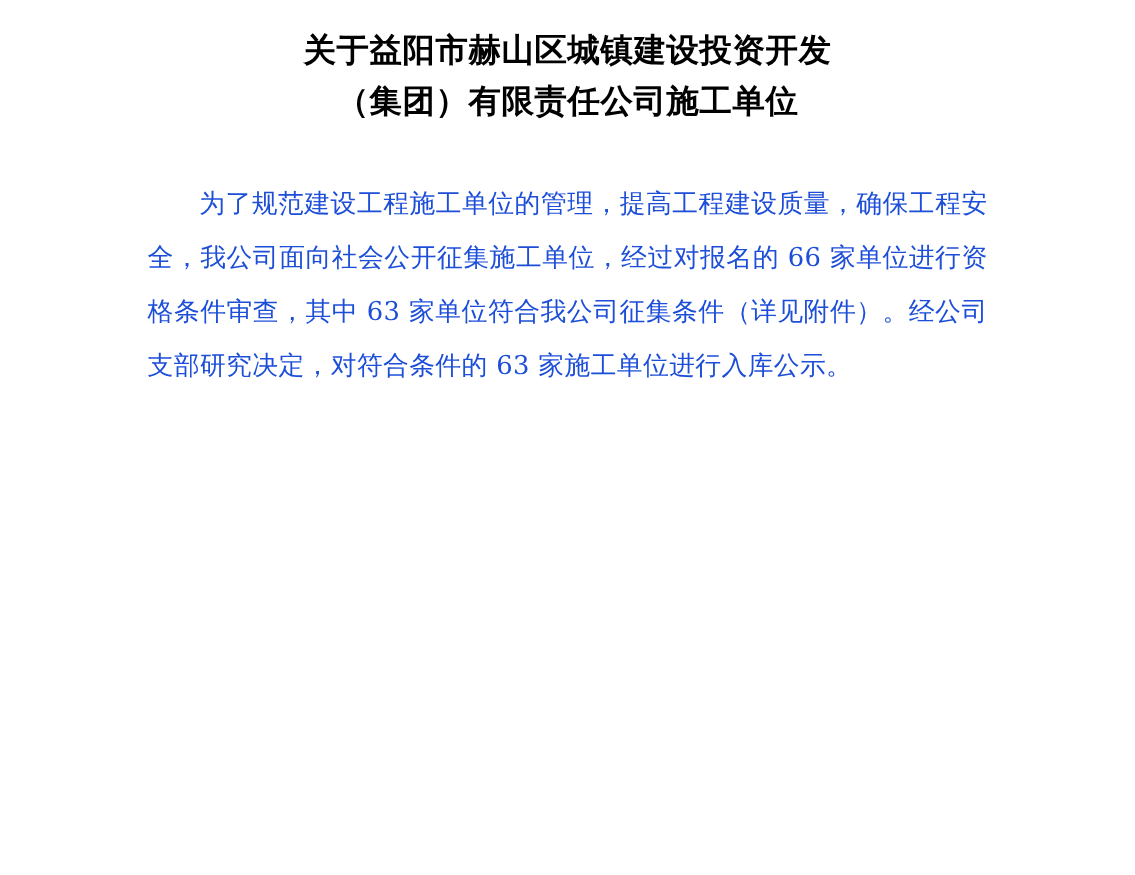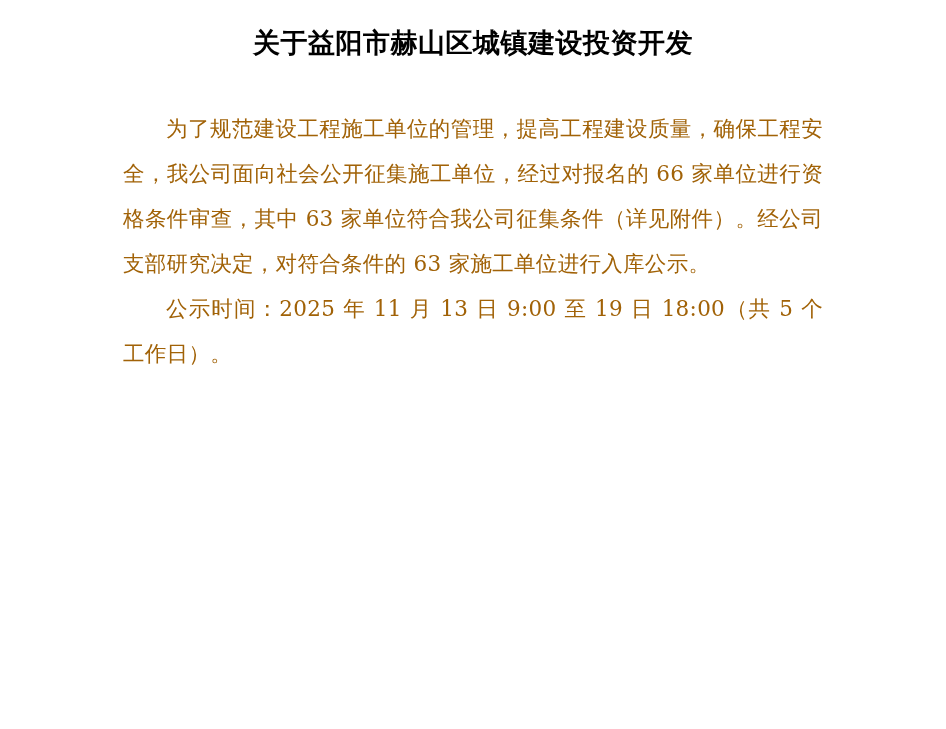--- a/index.html
+++ b/index.html
@@ -45,33 +45,33 @@
   }
   .para {
     margin: 0;
     font-family: "DejaVu Serif", "Liberation Serif", serif;
     font-size: 21.5px;
     line-height: 45px;
     text-align: justify;
     text-justify: inter-ideograph;
     text-indent: 2em;
     letter-spacing: 0.3px;
-    color: #a16207;
+    color: #1d4ed8;
   }
   .para + .para {
     margin-top: 0;
   }
 </style>
 </head>
 <body>
 
 <div class="page">
 
   <h1 class="doc-title">
     <span class="tline">关于益阳市赫山区城镇建设投资开发</span>
+    <span class="tline">（集团）有限责任公司施工单位</span>
   </h1>
 
   <div class="body-block">
     <p class="para">为了规范建设工程施工单位的管理，提高工程建设质量，确保工程安全，我公司面向社会公开征集施工单位，经过对报名的 66 家单位进行资格条件审查，其中 63 家单位符合我公司征集条件（详见附件）。经公司支部研究决定，对符合条件的 63 家施工单位进行入库公示。</p>
-    <p class="para">公示时间：2025 年 11 月 13 日 9:00 至 19 日 18:00（共 5 个工作日）。</p>
   </div>
 
 </div>
 
 </body></html>

